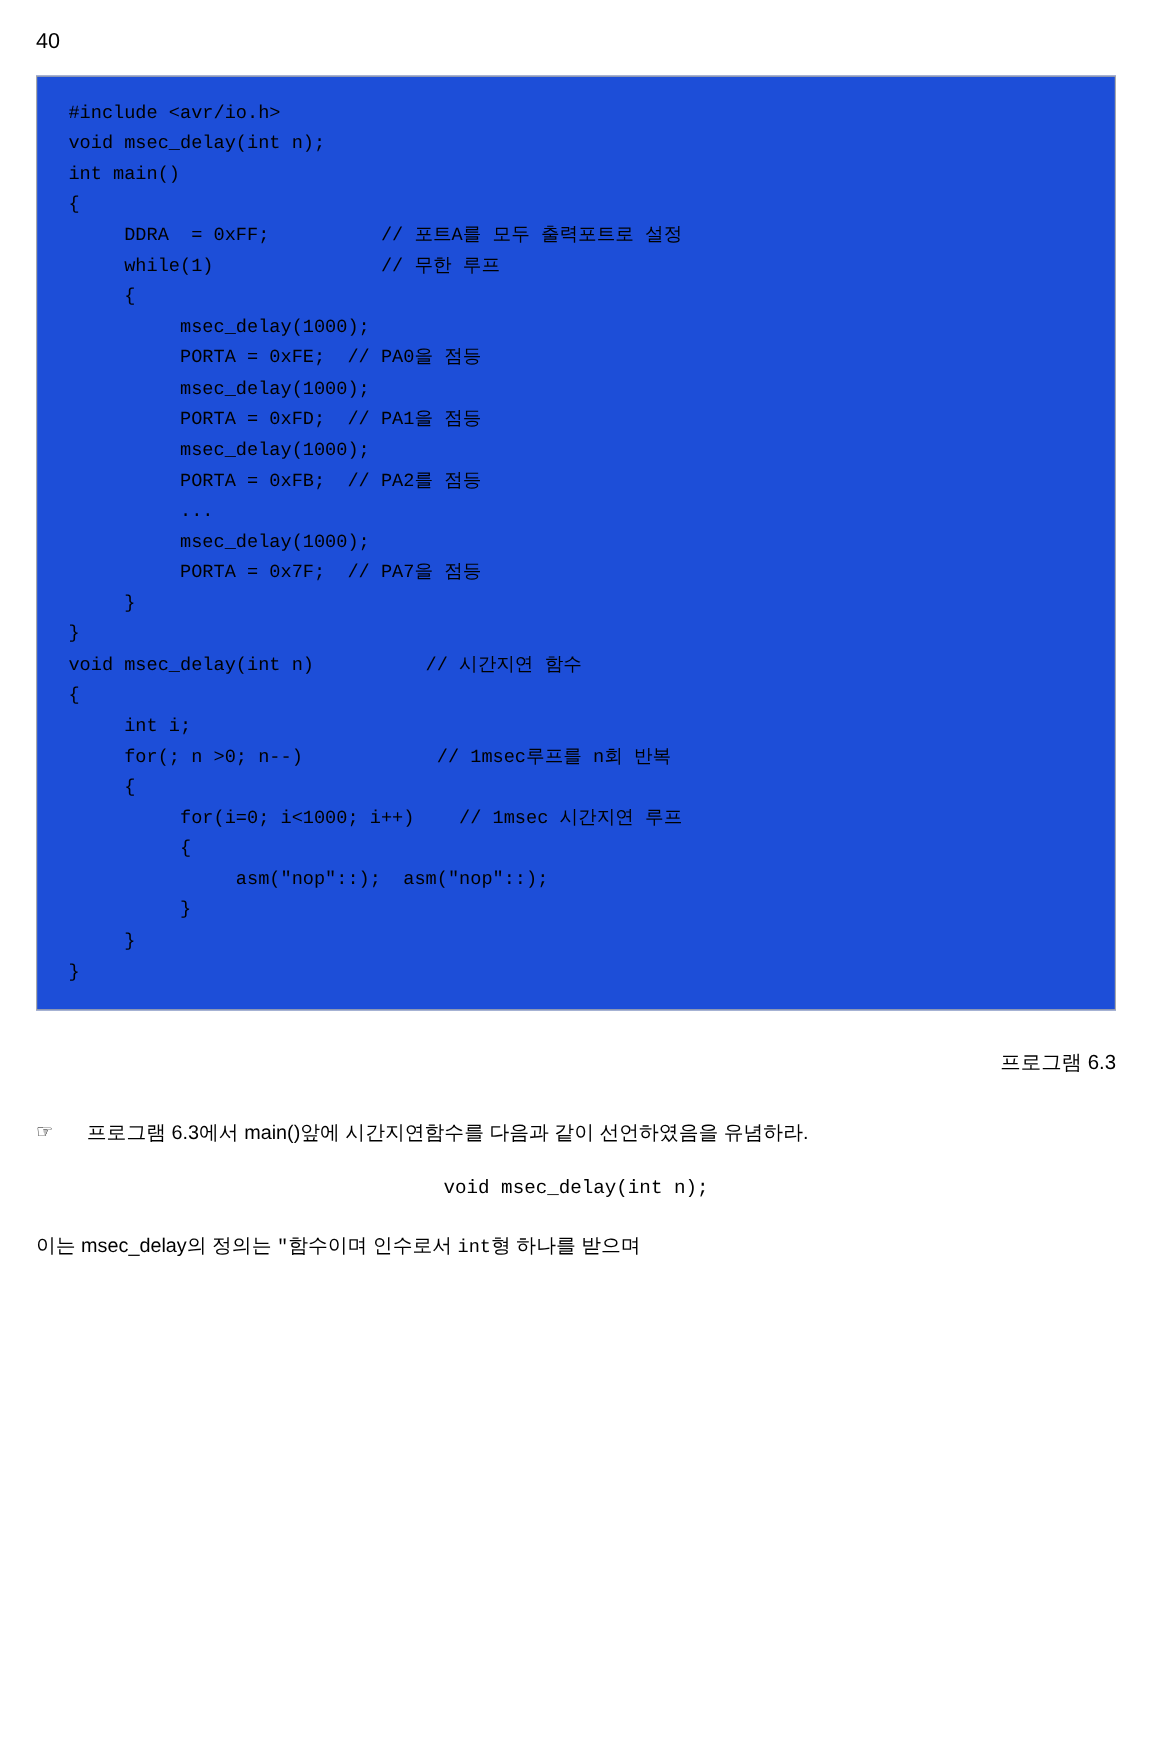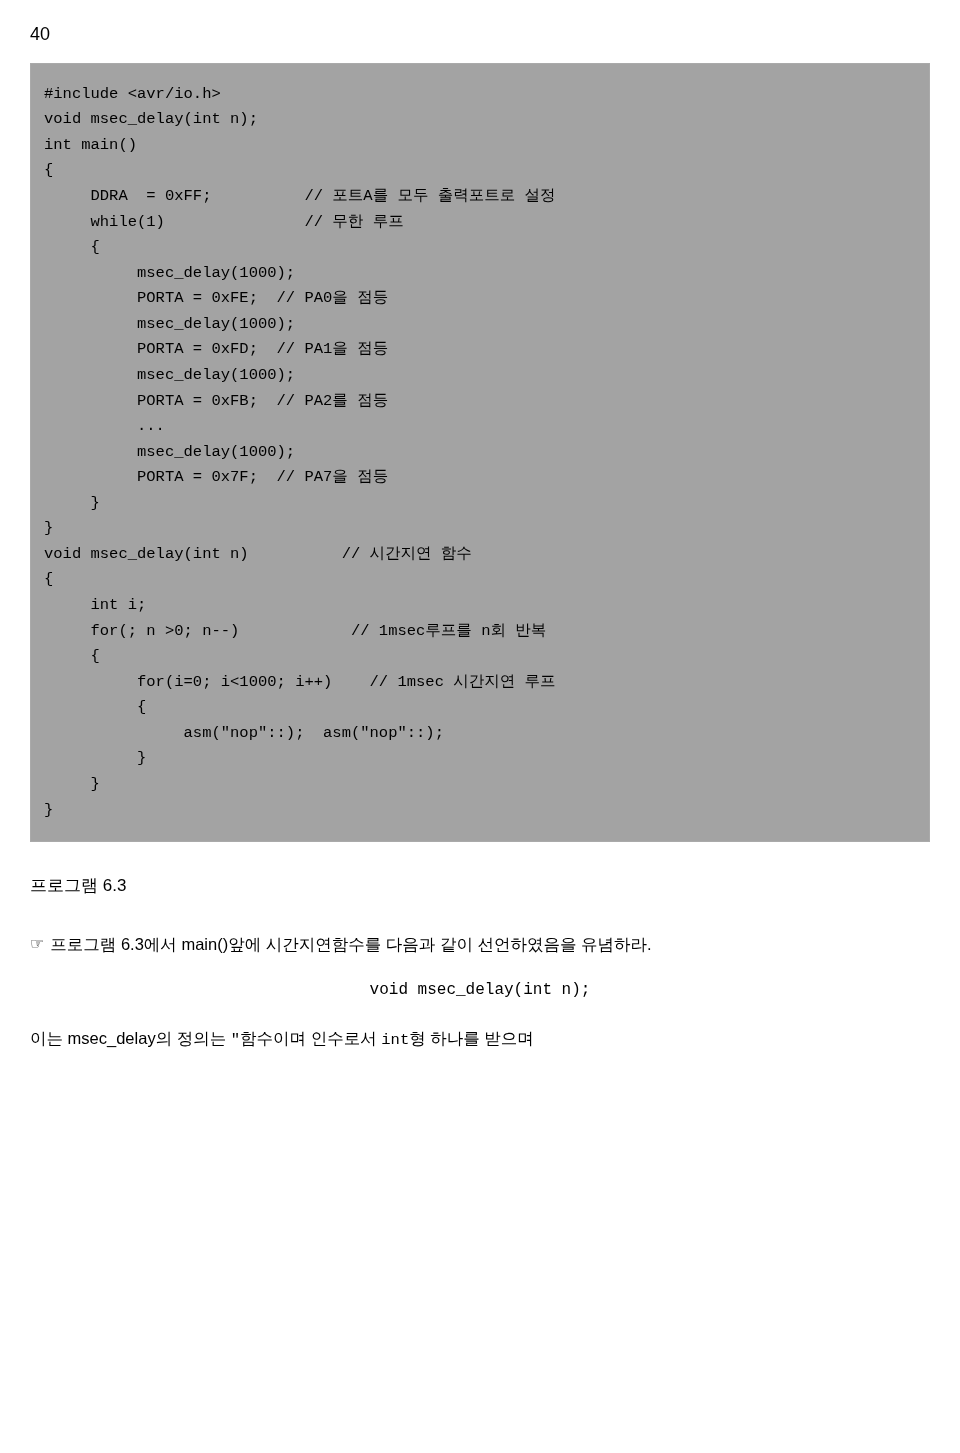--- a/index.html
+++ b/index.html
@@ -17,33 +17,33 @@
       font-size: 16px;
       line-height: 1.6;
     }
     .page-number {
       font-size: 18px;
       font-weight: normal;
       margin-bottom: 14px;
     }
     .code-box {
       border: 1.5px solid #aaaaaa;
-      padding: 18px 13px;
+      padding: 18px 26px;
       margin-bottom: 30px;
-      background: #a3a3a3;
+      background: #1d4ed8;
     }
     .code-content {
       font-family: 'Courier New', Courier, monospace;
       font-size: 15.5px;
       line-height: 1.65;
       white-space: pre;
       color: #000000;
     }
     .program-title {
-      text-align: left;
+      text-align: right;
       font-size: 17px;
       margin-bottom: 30px;
       font-family: 'Malgun Gothic', sans-serif;
     }
     .note-section {
       margin-top: 18px;
       font-size: 16.5px;
       line-height: 1.85;
     }
     .note-line {
@@ -51,20 +51,21 @@
       flex-direction: row;
       align-items: flex-start;
     }
     .note-icon {
       font-size: 16px;
       margin-right: 6px;
       flex-shrink: 0;
     }
     .note-text {
       flex: 1;
+      margin-left: 22px;
     }
     .declaration-line {
       text-align: center;
       font-family: 'Courier New', Courier, monospace;
       font-size: 16px;
       margin: 16px 0 18px 0;
     }
     .bottom-text {
       font-size: 16.5px;
       line-height: 1.85;

